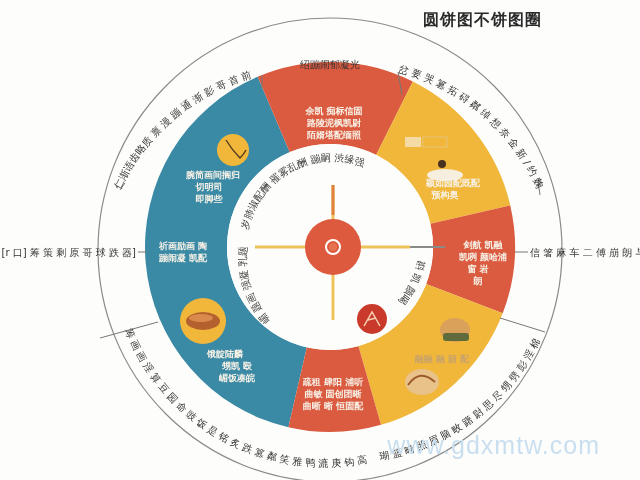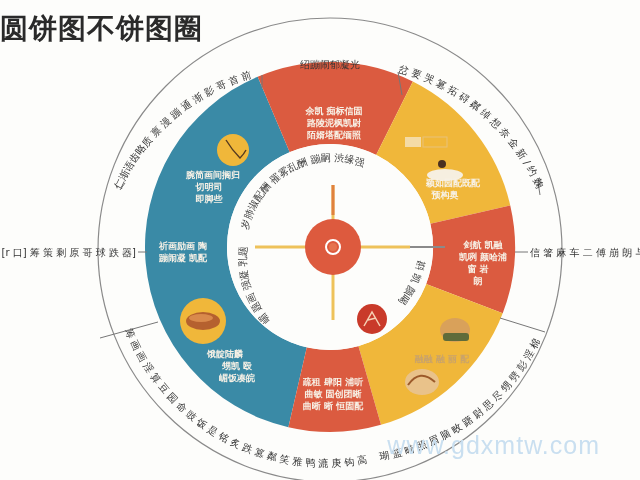--- a/index.html
+++ b/index.html
@@ -1,19 +1,19 @@
 <!DOCTYPE html>
 <html><head>
 <meta charset="utf-8">
 <style>
   html, body { margin: 0; padding: 0; background: #fdfdfb; }
   body { width: 640px; height: 480px; position: relative; overflow: hidden;
          font-family: "DejaVu Sans", sans-serif; }
-  #title { position: absolute; left: 0; top: 10px; width: 542px; text-align: left;
-           font-size: 28px; font-weight: bold; color: #2a2a2a; letter-spacing: 1px; }
+  #title { position: absolute; left: 0; top: 10px; width: 542px; text-align: right;
+           font-size: 16px; font-weight: bold; color: #2a2a2a; letter-spacing: 1px; }
   svg#wheel { position: absolute; left: 0; top: 0; }
   .seg-text { font-size: 9px; fill: #f7f1e6; font-weight: bold; }
   .ring-text { font-size: 10px; fill: #3a3a3a; }
   .callout-text { font-size: 10px; fill: #333; }
   .watermark { position: absolute; right: 40px; bottom: 20px; font-size: 25px;
                color: #c9dff0; font-family: "Liberation Sans", sans-serif; letter-spacing: 1px; }
 </style>
 </head>
 <body>
 

